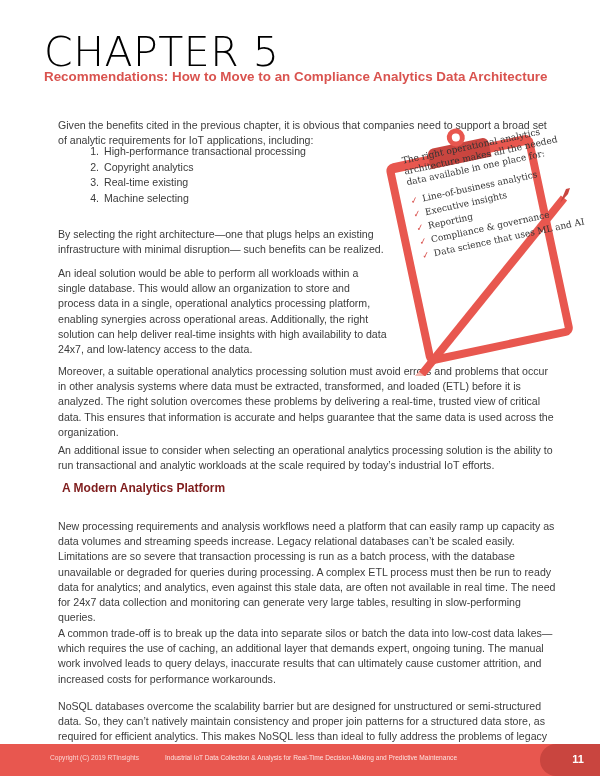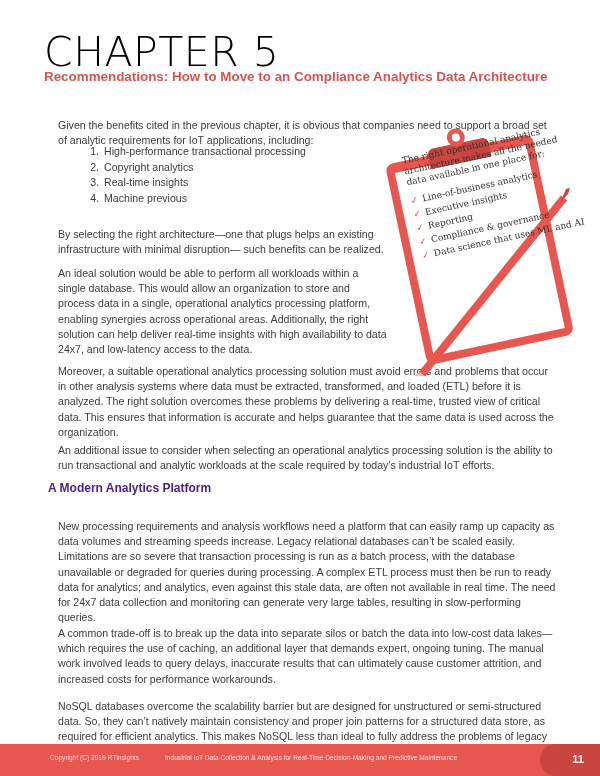--- a/index.html
+++ b/index.html
@@ -6,21 +6,21 @@
   body { width:600px; height:776px; background:#ffffff; position:relative; overflow:hidden;
          font-family:"Liberation Sans", sans-serif; color:#3a3a3a; }
   .chapter { position:absolute; left:44px; top:28px; font-size:41px; font-weight:300; color:#000000;
              letter-spacing:0.5px; font-family:"DejaVu Sans", sans-serif; -webkit-text-stroke:0; font-weight:200; }
   .subtitle { position:absolute; left:44px; top:69px; font-size:13.4px; font-weight:bold; color:#d9534f; }
   .p { position:absolute; left:42px; font-size:10.6px; line-height:15.2px; color:#3c3c3c; margin:16px; }
   .wide { width:500px; }
   .narrow { width:330px; }
   ol { position:absolute; left:74px; top:132px; margin:12px; padding:0 0 0 16px; font-size:10.6px; line-height:15.6px; color:#3c3c3c; }
   ol li { padding-left:2px; }
-  .h2 { position:absolute; left:48px; top:481px; font-size:12px; font-weight:bold; color:#4c1d95; }
+  .h2 { position:absolute; left:62px; top:481px; font-size:12px; font-weight:bold; color:#7f1d1d; }
   .footer { position:absolute; left:0; top:744px; width:600px; height:48px; background:#e8574f; }
   .footer .copy { position:absolute; left:50px; top:10px; font-size:6.6px; color:#fbd6d3; }
   .footer .title { position:absolute; left:165px; top:10px; font-size:6.6px; color:#fde2df; }
   .footer .pagebox { position:absolute; right:0; top:0; width:60px; height:32px; background:#c9453f; border-top-left-radius:30px; border-bottom-left-radius:30px; }
   .footer .pagenum { position:absolute; right:16px; top:9px; font-size:11px; font-weight:bold; color:#ffffff; }
   .clip-wrap { position:absolute; left:384px; top:116px; width:210px; height:260px; }
   .clip-text { position:absolute; left:401px; top:156px; width:170px; transform:rotate(-12deg); transform-origin:0 0;
                font-family:"DejaVu Serif", serif; font-size:9px; line-height:11px; color:#333; }
   .clip-text .intro { margin:0 0 8px 0; }
   .clip-text ul { list-style:none; margin:0; padding:0; }
@@ -30,22 +30,22 @@
 </head>
 <body>
 
 <div class="chapter">CHAPTER 5</div>
 <div class="subtitle">Recommendations: How to Move to an Compliance Analytics Data Architecture</div>
 
 <p class="p wide" style="top:102px;">Given the benefits cited in the previous chapter, it is obvious that companies need to support a broad set of analytic requirements for IoT applications, including:</p>
 <ol>
   <li>High-performance transactional processing</li>
   <li>Copyright analytics</li>
-  <li>Real-time insights</li>
-  <li>Machine previous</li>
+  <li>Real-time existing</li>
+  <li>Machine selecting</li>
 </ol>
 
 <p class="p narrow" style="top:211px;">By selecting the right architecture—one that plugs helps an existing infrastructure with minimal disruption— such benefits can be realized.</p>
 <p class="p narrow" style="top:250px;">An ideal solution would be able to perform all workloads within a single database. This would allow an organization to store and process data in a single, operational analytics processing platform, enabling synergies across operational areas. Additionally, the right solution can help deliver real-time insights with high availability to data 24x7, and low-latency access to the data.</p>
 <p class="p wide" style="top:348px;">Moreover, a suitable operational analytics processing solution must avoid errors and problems that occur in other analysis systems where data must be extracted, transformed, and loaded (ETL) before it is analyzed. The right solution overcomes these problems by delivering a real-time, trusted view of critical data. This ensures that information is accurate and helps guarantee that the same data is used across the organization.</p>
 <p class="p wide" style="top:427px;">An additional issue to consider when selecting an operational analytics processing solution is the ability to run transactional and analytic workloads at the scale required by today’s industrial IoT efforts.</p>
 
 <div class="h2">A Modern Analytics Platform</div>
 <p class="p wide" style="top:503px;">New processing requirements and analysis workflows need a platform that can easily ramp up capacity as data volumes and streaming speeds increase. Legacy relational databases can’t be scaled easily. Limitations are so severe that transaction processing is run as a batch process, with the database unavailable or degraded for queries during processing. A complex ETL process must then be run to ready data for analytics; and analytics, even against this stale data, are often not available in real time. The need for 24x7 data collection and monitoring can generate very large tables, resulting in slow-performing queries.</p>
 <p class="p wide" style="top:610px;">A common trade-off is to break up the data into separate silos or batch the data into low-cost data lakes—which requires the use of caching, an additional layer that demands expert, ongoing tuning. The manual work involved leads to query delays, inaccurate results that can ultimately cause customer attrition, and increased costs for performance workarounds.</p>

